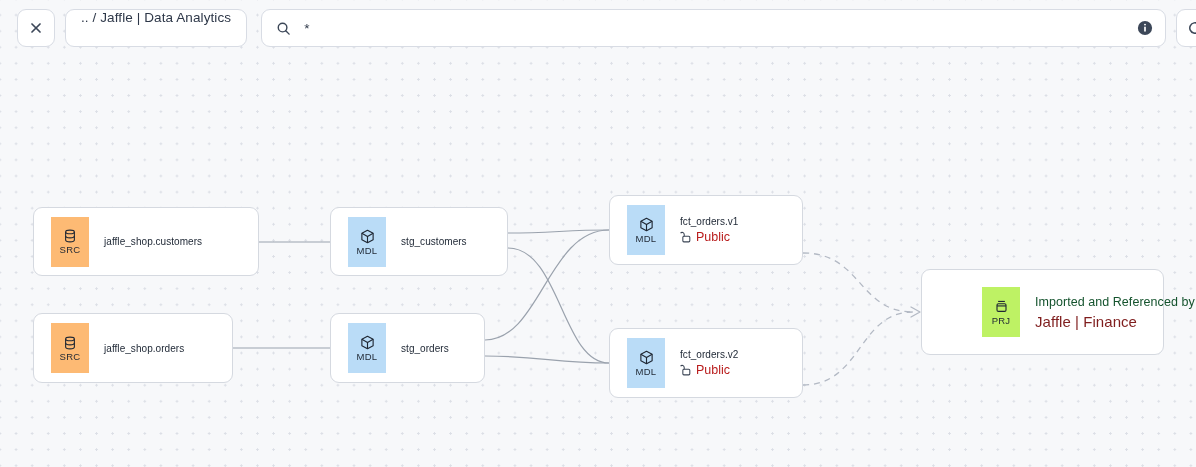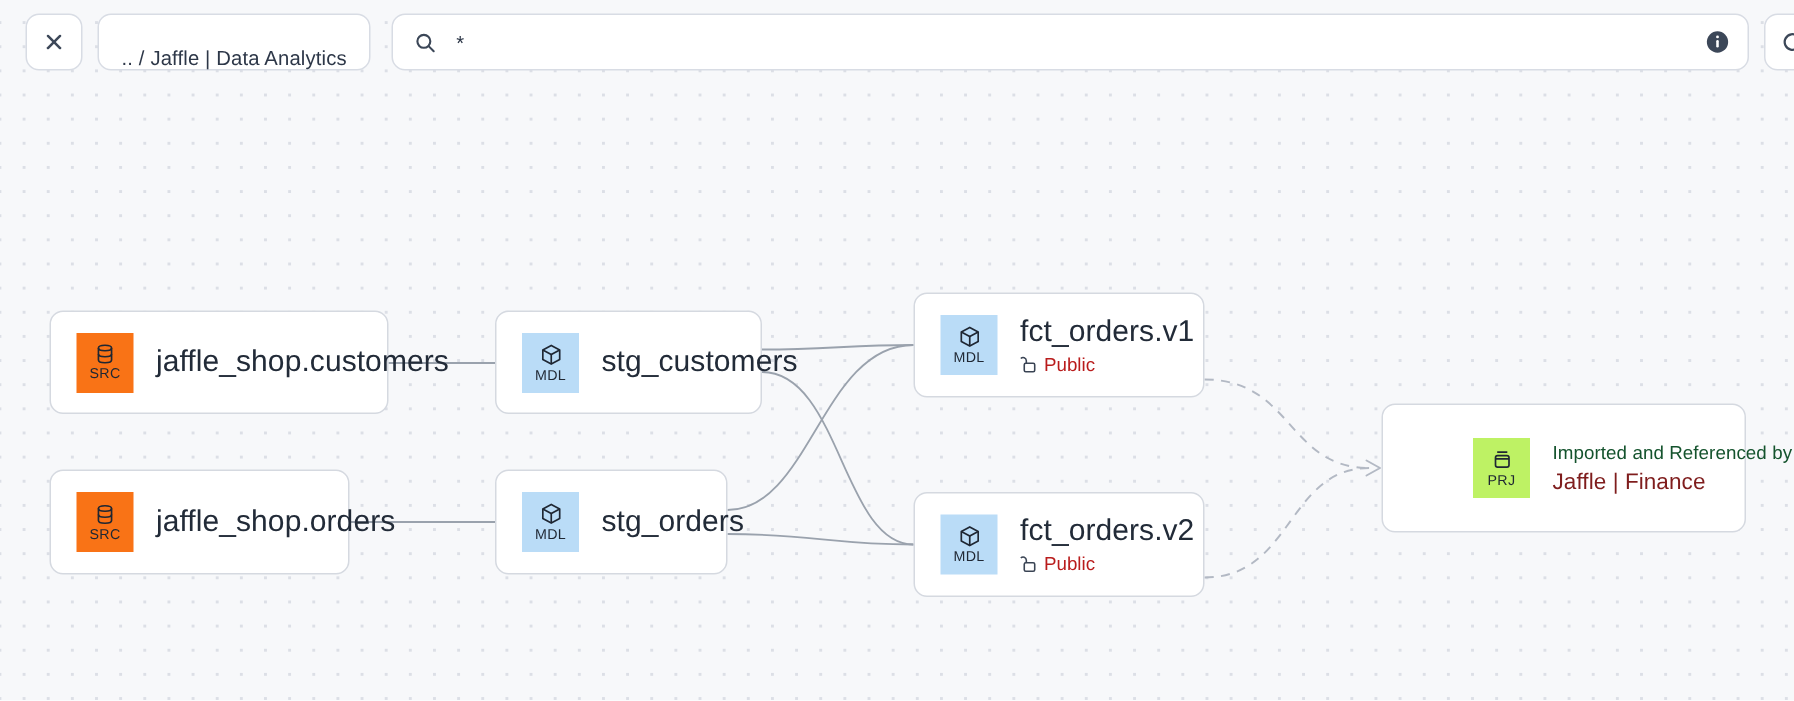--- a/index.html
+++ b/index.html
@@ -53,21 +53,21 @@
   }
   .tbtn.close-btn { width: 38px; }
   .tbtn.refresh-btn { width: 38px; margin-left: auto; }
 
   .breadcrumb-btn {
     height: 38px;
     background: #ffffff;
     border: 1px solid #d8dce4;
     border-radius: 9px;
     display: flex;
-    align-items: flex-end;
+    align-items: flex-start;
     padding: 0 15px;
     box-sizing: border-box;
     font-size: 13.5px;
     color: #2d3748;
     letter-spacing: 0.1px;
     cursor: pointer;
     white-space: nowrap;
   }
 
   .search-wrap {
@@ -115,51 +115,51 @@
     display: flex;
     align-items: center;
     padding-left: 17px;
     z-index: 3;
     cursor: pointer;
   }
 
   .badge {
     flex: 0 0 auto;
     width: 38px;
-    height: 40px;
+    height: 50px;
     border-radius: 0;
     display: flex;
     flex-direction: column;
     align-items: center;
     justify-content: center;
     gap: 0px;
     color: #1f2733;
   }
-  .badge.src { background: #f97316; }
+  .badge.src { background: #fdba74; }
   .badge.mdl { background: #badcf7; }
   .badge.prj { background: #bef264; margin-left: 40px; }
   .badge-text {
     font-size: 9.5px;
     letter-spacing: 0.25px;
     line-height: 9px;
     margin-top: 1px;
     font-family: "Liberation Sans", sans-serif;
   }
   .badge svg { display: block; margin-bottom: 1px; }
 
   .node-body {
     margin-left: 15px;
     display: flex;
     flex-direction: column;
     justify-content: center;
     gap: 3px;
     min-width: 0;
   }
   .node-title {
-    font-size: 20px;
+    font-size: 10px;
     color: #222b38;
     letter-spacing: 0.05px;
     white-space: nowrap;
   }
   .node-sub {
     font-size: 12.5px;
     color: #b91c1c;
     display: flex;
     align-items: center;
     gap: 5px;

